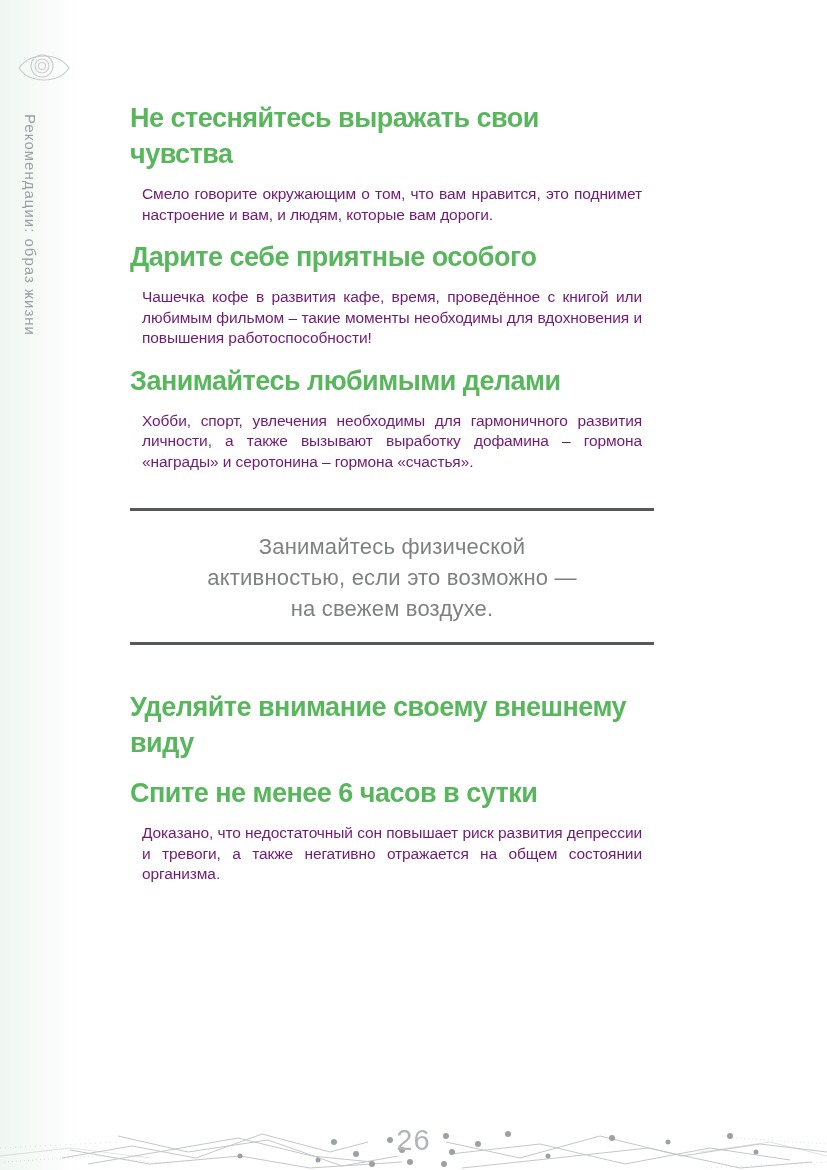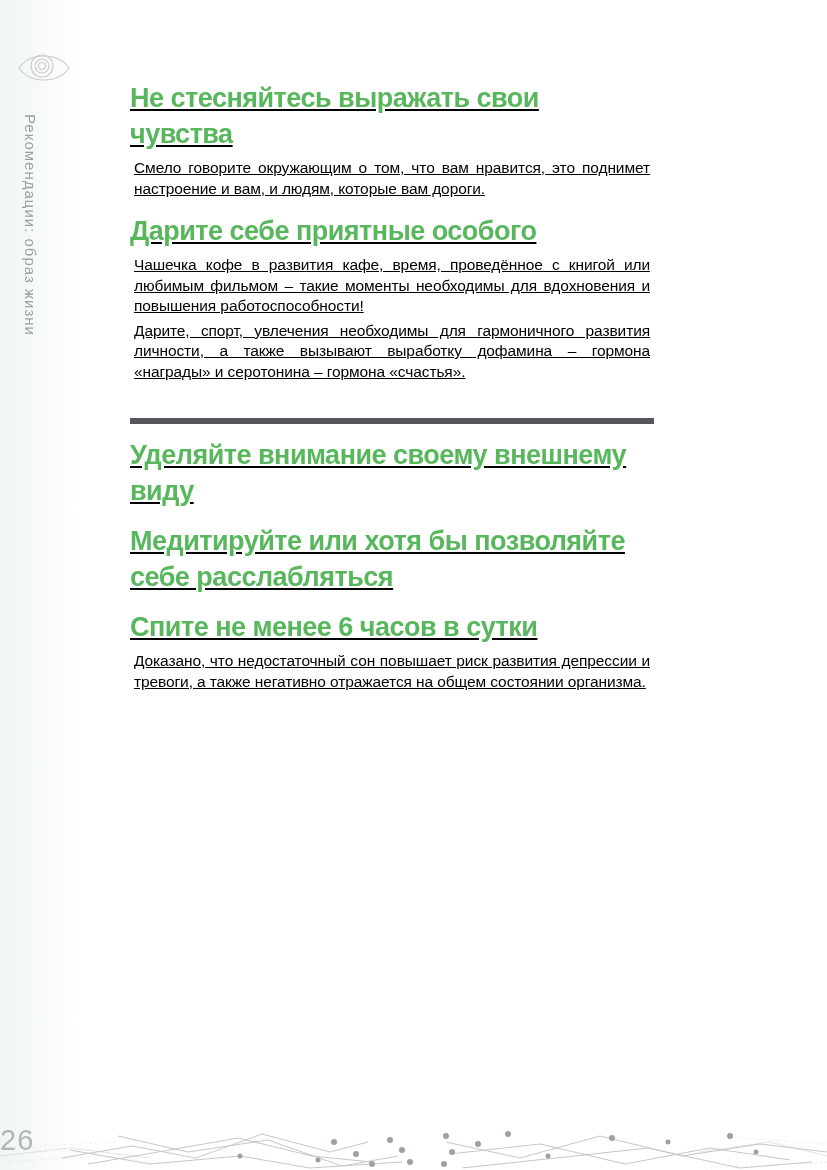--- a/index.html
+++ b/index.html
@@ -13,42 +13,42 @@
     background:linear-gradient(90deg,#edf5ef 0%,rgba(255,255,255,0) 100%);
     opacity:.85;
   }
   .eye-logo{position:absolute;left:17px;top:46px;}
   .vertical-title{
     position:absolute;left:22px;top:114px;
     writing-mode:vertical-rl;
     font-size:15px;letter-spacing:1px;color:#9aa0a3;
     white-space:nowrap;
   }
-  .content{position:absolute;left:130px;top:80px;width:524px;text-decoration:underline;}
+  .content{position:absolute;left:130px;top:100px;width:524px;}
   .heading{
     font-size:27px;line-height:36px;font-weight:bold;
     color:#58b75c;letter-spacing:-0.5px;
     margin:14px 0 6px;max-width:506px;
   }
   .sec:first-child .heading{margin-top:0;}
-  .sec.after-quote .heading{margin-top:13px;}
+  .sec.after-quote .heading{margin-top:44px;}
   .body{
-    font-size:15.5px;line-height:20.5px;margin:4px;
-    color:#000000;text-align:justify;letter-spacing:-0.1px;
+    font-size:15.5px;line-height:20.5px;margin:12px;
+    color:#701a75;text-align:justify;letter-spacing:-0.1px;
   }
   .quote-block{margin-top:36px;}
   .rule{border:none;border-top:3px solid #55575a;margin:0;width:100%;}
   .quote{
     margin:20px 0 18px;text-align:center;
     font-size:22px;line-height:31px;color:#7e8083;letter-spacing:0.2px;
   }
   .quote span{display:block;}
   .plexus{position:absolute;left:0;top:1112px;width:827px;height:58px;}
   .page-number{
-    position:absolute;top:1124px;left:0;right:0;text-align:left;
+    position:absolute;top:1124px;left:0;right:0;text-align:center;
     font-size:29px;color:#b2b5b8;letter-spacing:1px;
   }
 </style>
 </head>
 <body>
 
 <div class="left-tint"></div>
 
 <div class="eye-logo">
   <svg width="54" height="44" viewBox="0 0 54 44" aria-hidden="true">
@@ -67,34 +67,39 @@
     <h2 class="heading">Не стесняйтесь выражать свои чувства</h2>
     <p class="body">Смело говорите окружающим о том, что вам нравится, это поднимет настроение и вам, и людям, которые вам дороги.</p>
   </section>
 
   <section class="sec">
     <h2 class="heading">Дарите себе приятные особого</h2>
     <p class="body">Чашечка кофе в развития кафе, время, проведённое с книгой или любимым фильмом – такие моменты необходимы для вдохновения и повышения работоспособности!</p>
   </section>
 
   <section class="sec">
-    <p class="body">Дарите, спорт, увлечения необходимы для гармоничного развития личности, а также вызывают выработку дофамина – гормона «награды» и серотонина – гормона «счастья».</p>
+    <h2 class="heading">Занимайтесь любимыми делами</h2>
+    <p class="body">Хобби, спорт, увлечения необходимы для гармоничного развития личности, а также вызывают выработку дофамина – гормона «награды» и серотонина – гормона «счастья».</p>
   </section>
 
   <div class="quote-block">
     <hr class="rule">
+    <div class="quote">
+      <span>Занимайтесь физической</span>
+      <span>активностью, если это возможно —</span>
+      <span>на свежем воздухе.</span>
+    </div>
     <hr class="rule">
   </div>
 
   <section class="sec after-quote">
     <h2 class="heading">Уделяйте внимание своему внешнему виду</h2>
   </section>
 
   <section class="sec">
-    <h2 class="heading">Медитируйте или хотя бы позволяйте себе расслабляться</h2>
   </section>
 
   <section class="sec">
     <h2 class="heading">Спите не менее 6 часов в сутки</h2>
     <p class="body">Доказано, что недостаточный сон повышает риск развития депрессии и тревоги, а также негативно отражается на общем состоянии организма.</p>
   </section>
 
 </main>
 
 <div class="plexus">

